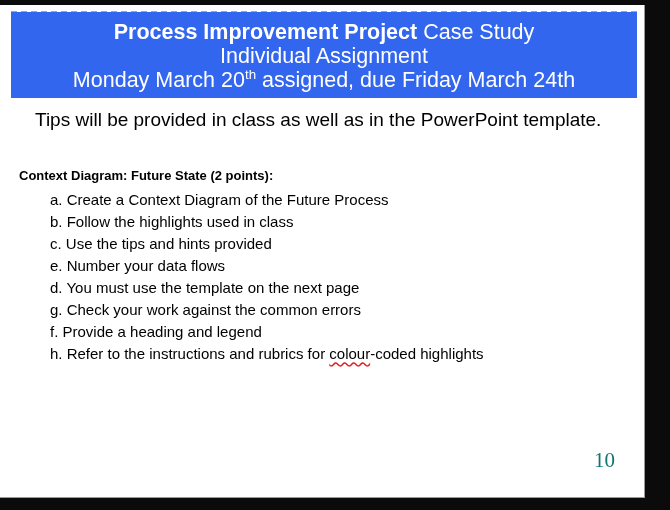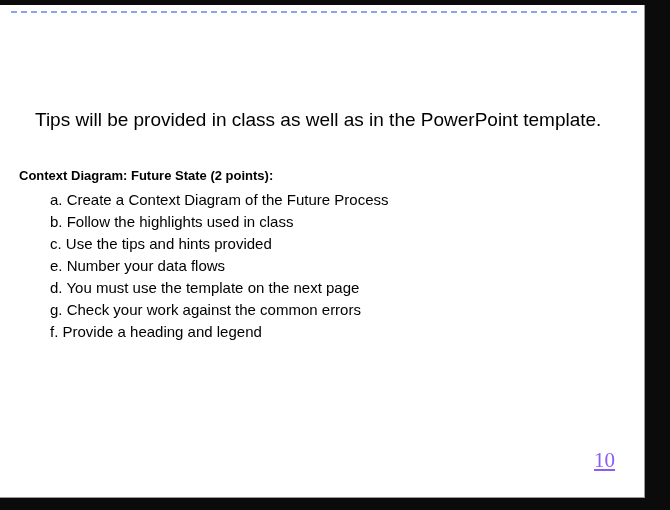--- a/index.html
+++ b/index.html
@@ -116,48 +116,53 @@
     text-underline-offset: 2px;
   }
 
   
   #page-number {
     position: absolute;
     right: 29px;
     bottom: 24px;
     font-family: "Liberation Serif", serif;
     font-size: 21px;
-    color: #8b5cf6;
-    text-decoration: underline;
+    color: #0f766e;
   }
 </style>
 </head>
 <body>
 
 <div id="viewer">
 
   <div id="slide">
 
     <div id="title-selection-edge"></div>
 
+    <div id="title-box">
+      <div class="title-line" id="title-line-1"><span class="title-strong">Process Improvement Project</span><span> Case Study</span></div>
+      <div class="title-line" id="title-line-2">Individual Assignment</div>
+      <div class="title-line" id="title-line-3"><span>Monday March 20</span><span class="title-sup">th</span><span> assigned, due Friday March 24th</span></div>
+    </div>
 
     <div id="body-area">
 
       <p id="intro-line">Tips will be provided in class as well as in the PowerPoint template.</p>
 
       <p id="section-heading">Context Diagram: Future State (2 points):</p>
 
       <ul id="sub-list">
         <li>a. Create a Context Diagram of the Future Process</li>
         <li>b. Follow the highlights used in class</li>
         <li>c. Use the tips and hints provided</li>
         <li>e. Number your data flows</li>
         <li>d. You must use the template on the next page</li>
         <li>g. Check your work against the common errors</li>
         <li>f. Provide a heading and legend</li>
+        <li><span>h. Refer to the instructions and rubrics for </span><span class="spell-error">colour</span><span>-coded highlights</span></li>
       </ul>
 
     </div>
 
     <div id="page-number">10</div>
 
   </div>
 </div>
 
 </body></html>

